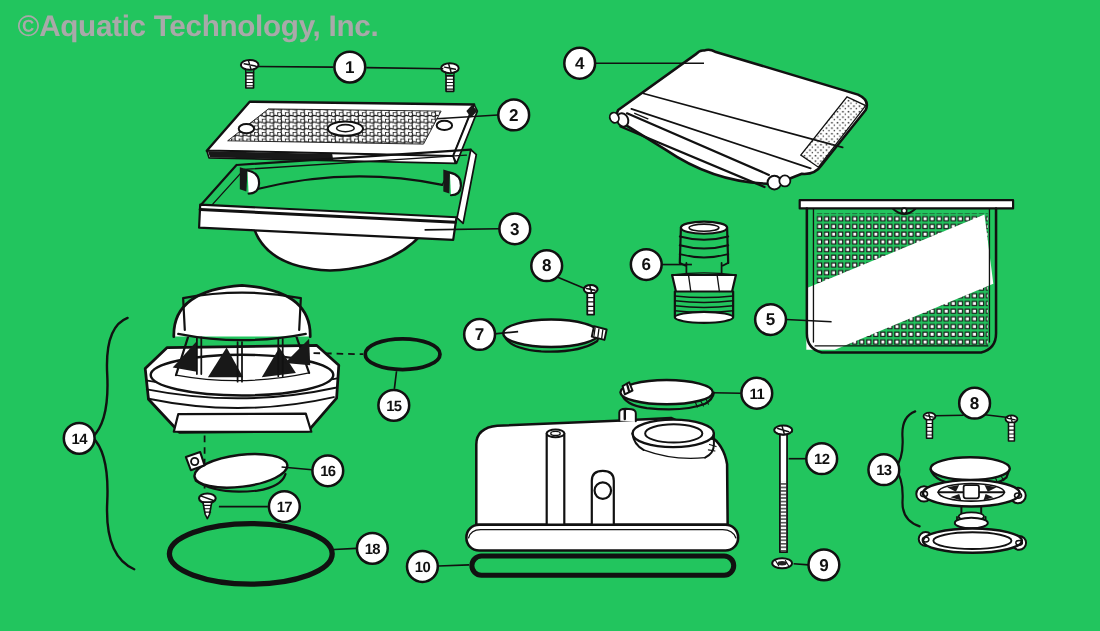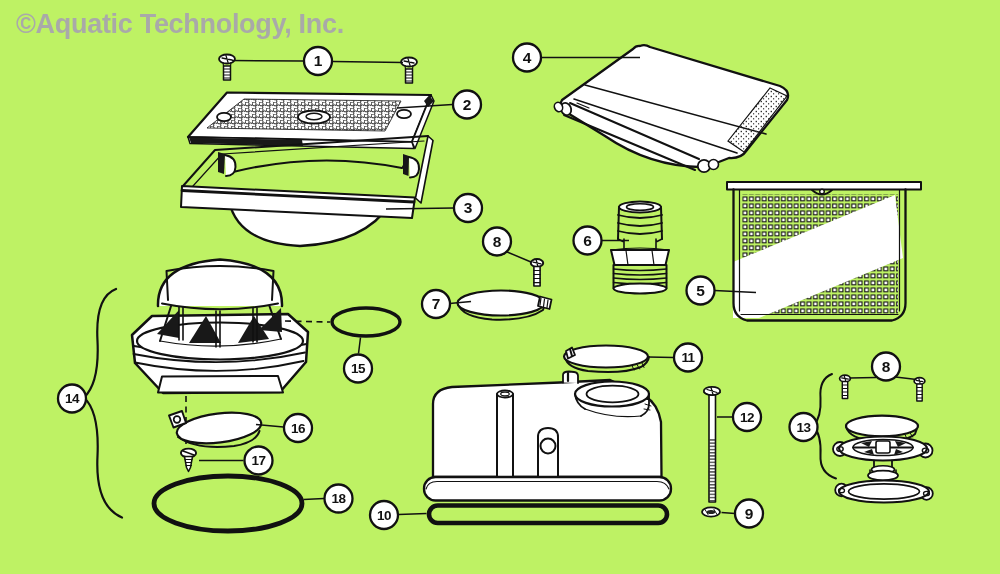--- a/index.html
+++ b/index.html
@@ -1,16 +1,16 @@
 <!DOCTYPE html>
 <html><head>
 <meta charset="utf-8">
 <style>
   html,body{margin:0;padding:0;background:#fff;}
-  #canvas{position:relative;width:1000px;height:574px;background:#bef264;overflow:hidden;
+  #canvas{position:relative;width:1000px;height:574px;background:#22c55e;overflow:hidden;
           font-family:"Liberation Sans",sans-serif;}
   svg{display:block;}
   .s  {stroke:#111;fill:none;stroke-linecap:round;stroke-linejoin:round;}
   .sf {stroke:#111;fill:#fff;stroke-linecap:round;stroke-linejoin:round;}
   .dk {fill:#181818;stroke:none;}
   .dash{stroke:#111;fill:none;stroke-width:1.6;stroke-dasharray:6 4.5;}
   .leader{stroke:#111;stroke-width:1.5;fill:none;}
   .co {fill:#fff;stroke:#111;stroke-width:2.3;}
   .cot{font-family:"Liberation Sans",sans-serif;font-weight:bold;font-size:15.5px;
        text-anchor:middle;fill:#111;}

